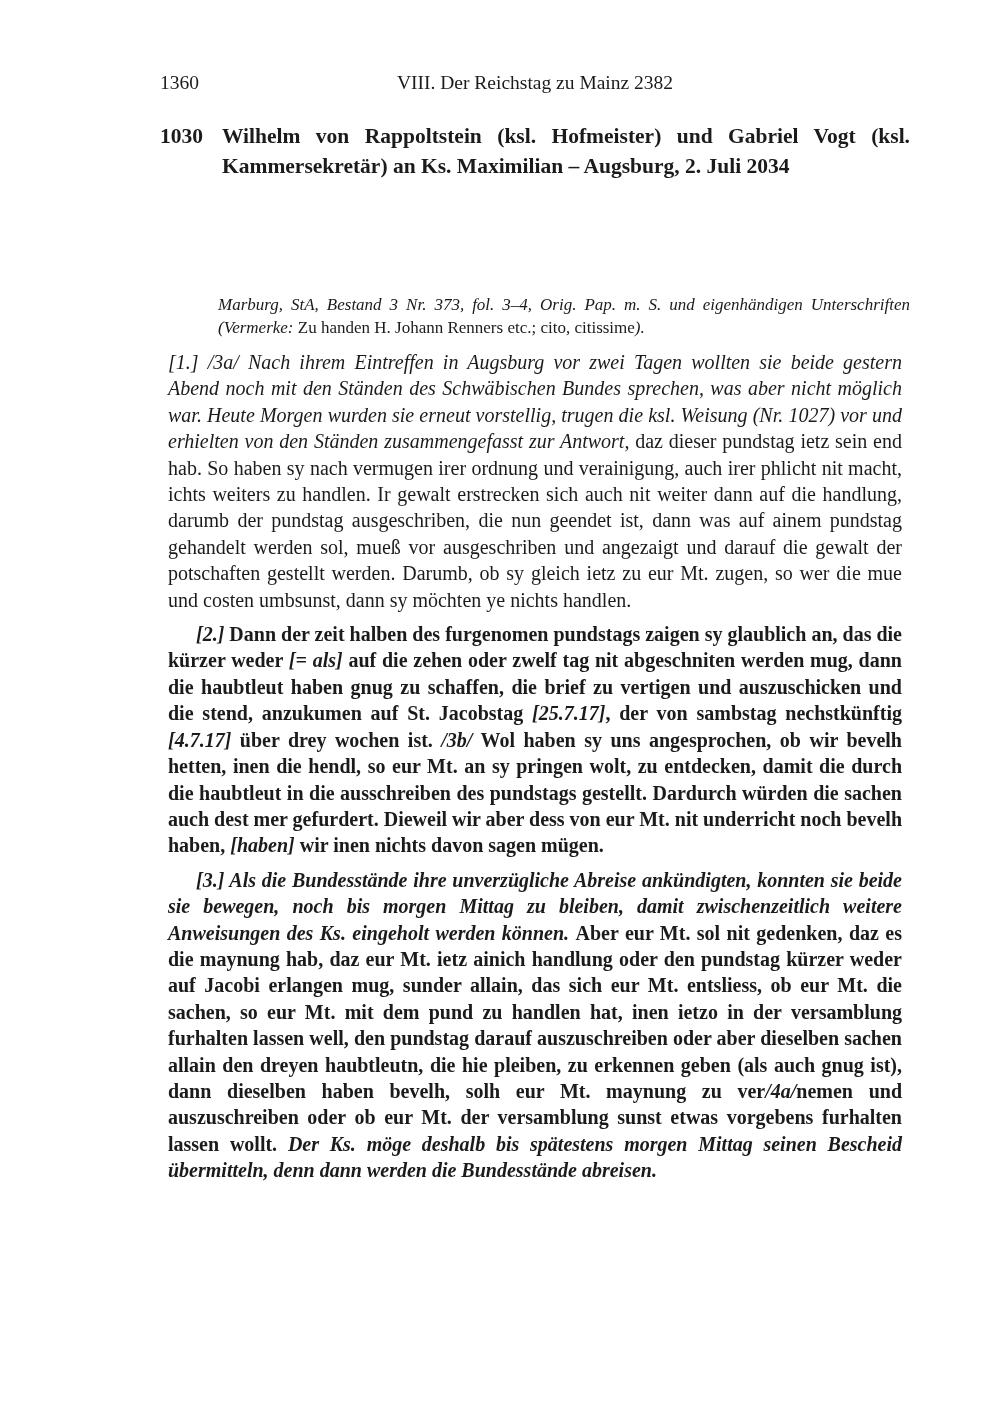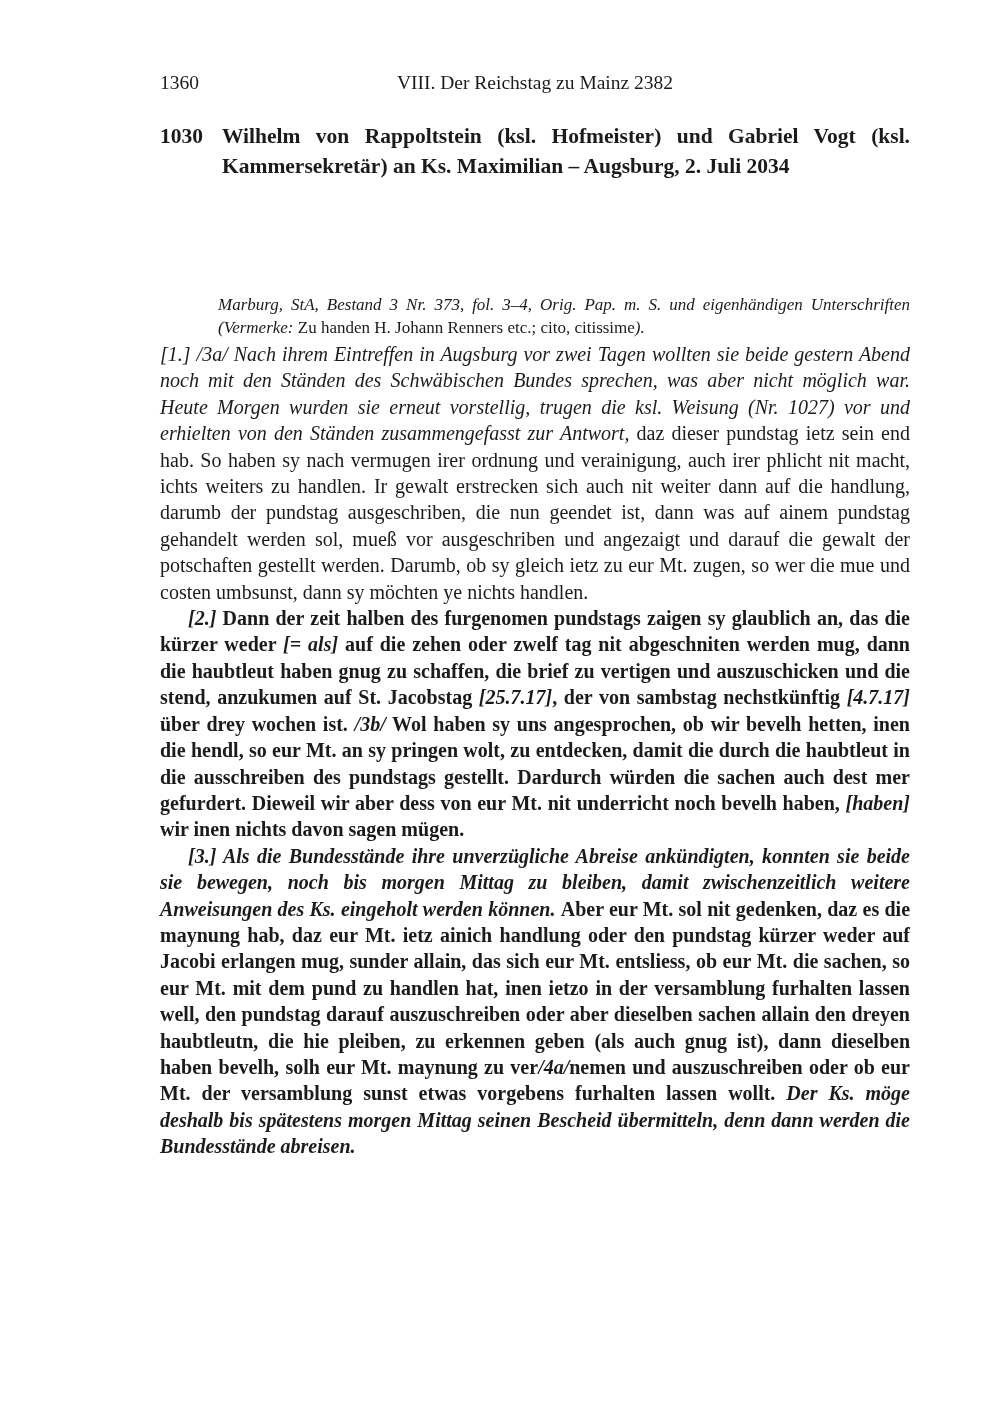--- a/index.html
+++ b/index.html
@@ -43,21 +43,21 @@
     position: absolute; top: 294px; left: 218px; width: 692px;
     font-size: 17px; line-height: 22.5px;
     text-align: justify;
   }
 
   .body-text {
     position: absolute; top: 341px; left: 160px; width: 750px;
     font-size: 20px; line-height: 26.4px;
     text-align: justify;
   }
-  .body-text p { margin: 0; }
+  .body-text p { margin: 8px; }
   .body-text p.indent { text-indent: 28px; font-weight: bold; }
 
   .seg-italic { font-style: italic; }
   .seg-roman { font-style: normal; }
 </style>
 </head>
 <body>
 
 <div class="page">
 

